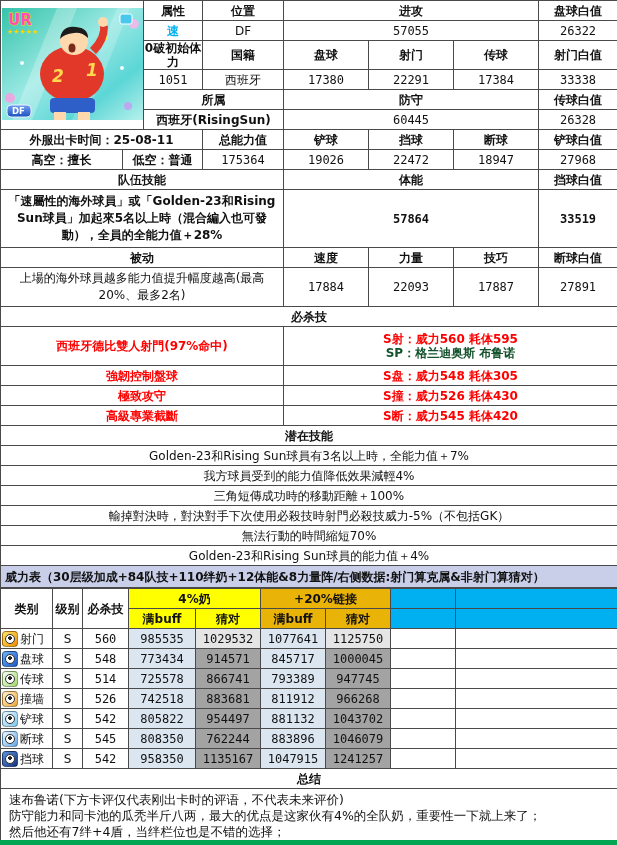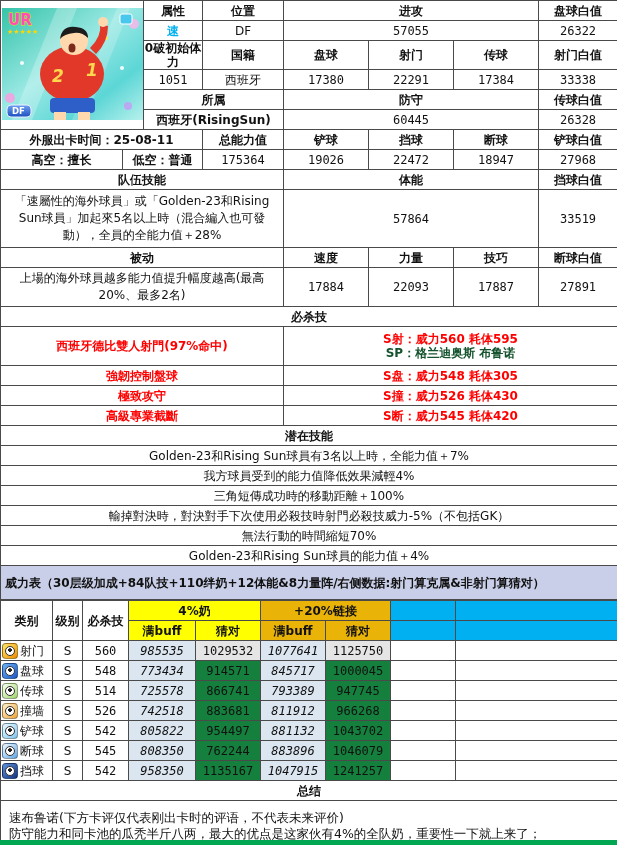--- a/index.html
+++ b/index.html
@@ -3,35 +3,35 @@
 <meta charset="utf-8">
 <style>
   html,body{margin:0;padding:0;background:#fff;}
   body{font-family:"DejaVu Sans","Liberation Sans",sans-serif;}
   .sheet{width:617px;height:845px;position:relative;background:#fff;overflow:hidden;}
   .titlebar{height:18px;background:#00a651;color:#fff;font-weight:bold;
     font-size:12.5px;line-height:18px;text-align:center;letter-spacing:.5px;}
   table{border-collapse:collapse;table-layout:fixed;width:617px;}
   td{border:1px solid #4a4a4a;font-size:12px;text-align:center;padding:0;
      overflow:hidden;color:#111;vertical-align:middle;height:19px;line-height:14px;}
-  tr.h57 td{height:57px;}
+  tr.h57 td{height:57px;font-weight:bold;}
   tr.h38 td{height:38px;}
   .b{font-weight:bold;}
   .num{font-family:"DejaVu Sans Mono","Liberation Mono",monospace;font-size:12px;}
   .blue{color:#00b0f0;}
   .red{color:#ff0000;}
   .green{color:#14532d;}
-  .tl{text-align:left;padding:7px 4px;}
+  .tl{text-align:left;padding:1px 4px;}
   .wrap{line-height:17px;padding:0 2px;}
   .lavender{background:#c9cfe8;}
   .yellow{background:#ffff00;}
   .orange{background:#eab308;}
   .cyan{background:#00b0f0;}
-  .lb{background:#dce6f1;font-style:italic;}
-  .gray{background:#15803d;}
+  .lb{background:#dce6f1;}
+  .gray{background:#a3a3a3;}
   .lgray{background:#e5e5e5;text-align:center;}
   .cardcell{padding:0;background:#fff;}
   .typecell{display:flex;align-items:center;justify-content:flex-start;gap:2px;padding-left:1px;}
   .icon{width:16px;height:16px;border-radius:4px;flex:0 0 16px;display:flex;
         align-items:center;justify-content:center;border:1px solid rgba(0,0,0,.35);box-sizing:border-box;}
   .icon .ball{width:8px;height:8px;border-radius:50%;background:
       radial-gradient(circle at 50% 38%, #222 0 1.6px, #fff 1.7px);
       border:1px solid #333;display:block;}
   .i-shoot{background:linear-gradient(135deg,#ffe96a,#f08c00);}
   .i-dribble{background:linear-gradient(135deg,#6db4f5,#1d55c8);}

